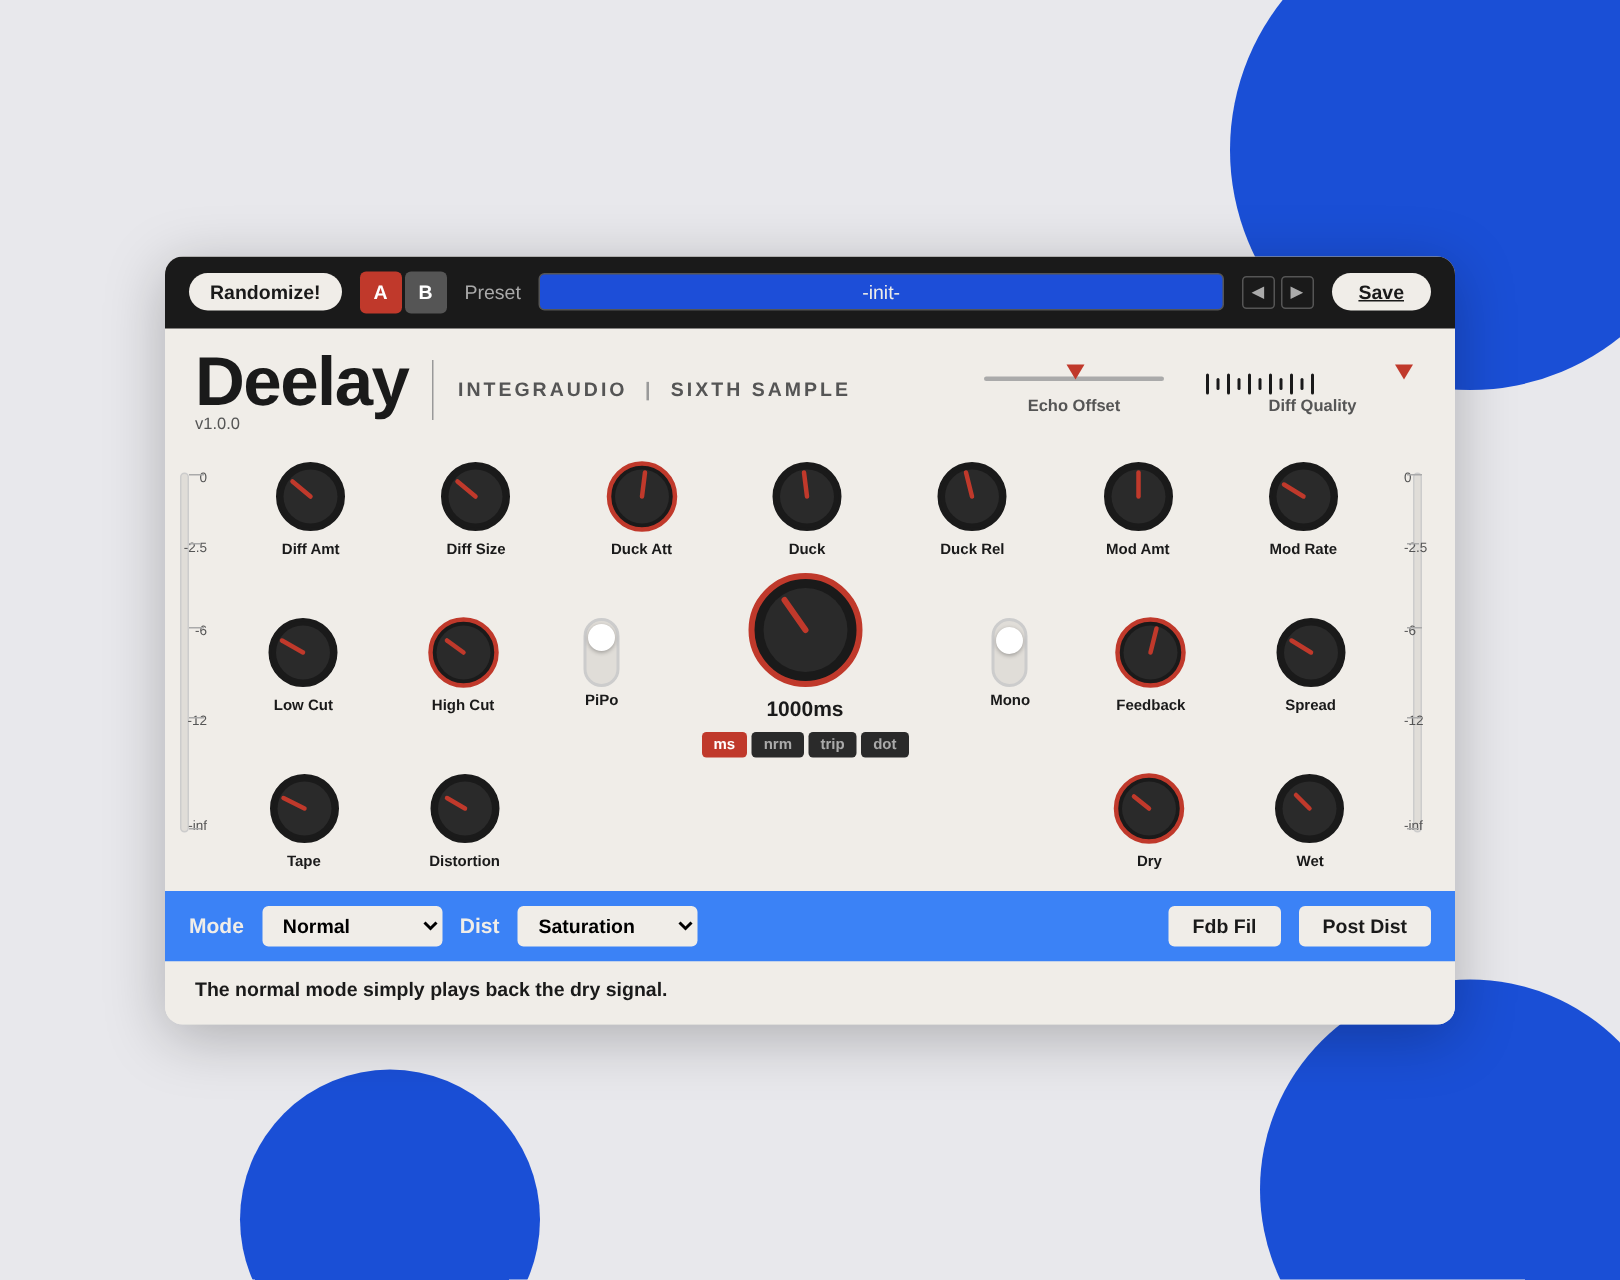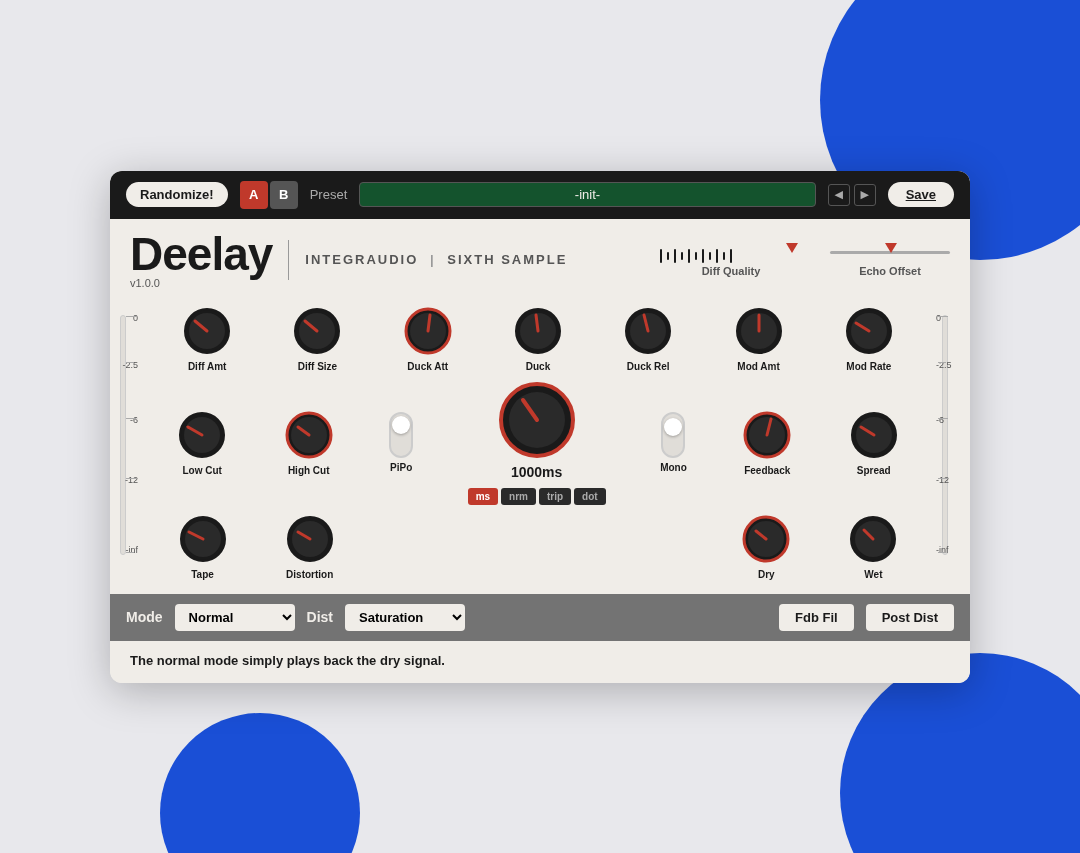--- a/index.html
+++ b/index.html
@@ -100,21 +100,21 @@
     .ab-btn.inactive {
       background: #555;
       color: white;
     }
     .preset-label {
       color: #aaa;
       font-size: 13px;
     }
     .preset-value {
       flex: 1;
-      background: #14532d;
+      background: #1d4ed8;
       color: #f0ede8;
       border: 1px solid #555;
       border-radius: 4px;
       padding: 4px 10px;
       font-size: 13px;
       text-align: center;
     }
     .preset-nav {
       display: flex;
       gap: 4px;
@@ -292,21 +292,21 @@
       background: #c0392b;
       color: white;
     }
     .time-unit-btn.inactive {
       background: #2a2a2a;
       color: #aaa;
     }
 
     
     .bottom-bar {
-      background: #737373;
+      background: #3b82f6;
       padding: 10px 16px;
       display: flex;
       align-items: center;
       gap: 12px;
     }
     .mode-label {
       color: #f0ede8;
       font-size: 14px;
       font-weight: 700;
     }
@@ -402,47 +402,47 @@
       <div class="plugin-name">Deelay</div>
       <div class="plugin-version">v1.0.0</div>
     </div>
     <div class="brand-divider"></div>
     <div class="brand-names">
       <span>Integraudio</span>
       <span class="brand-separator">|</span>
       <span>SIXTH SAMPLE</span>
     </div>
     <div class="header-sliders">
+      <div class="slider-group">
+        <div style="position:relative; width:120px; height:20px;">
+          <div style="position:absolute; top:8px; left:0; right:0; height:3px; background:#aaa; border-radius:2px;"></div>
+          <div style="position:absolute; top:0; left:55px; width:0; height:0; border-left:6px solid transparent; border-right:6px solid transparent; border-top:10px solid #c0392b;"></div>
+        </div>
+        <span class="slider-label">Echo Offset</span>
+      </div>
       <div class="slider-group">
         <div style="position:relative; width:150px; height:20px; display:flex; align-items:center; justify-content:space-between; padding: 0 4px;">
           <div style="position:absolute; top:0; right:8px; width:0; height:0; border-left:6px solid transparent; border-right:6px solid transparent; border-top:10px solid #c0392b;"></div>
 
           <div style="display:flex; gap:5px; align-items:center; margin-top:6px;">
             <div style="width:2px;height:14px;background:#1a1a1a;border-radius:1px;"></div>
             <div style="width:2px;height:8px;background:#1a1a1a;border-radius:1px;"></div>
             <div style="width:2px;height:14px;background:#1a1a1a;border-radius:1px;"></div>
             <div style="width:2px;height:8px;background:#1a1a1a;border-radius:1px;"></div>
             <div style="width:2px;height:14px;background:#1a1a1a;border-radius:1px;"></div>
             <div style="width:2px;height:8px;background:#1a1a1a;border-radius:1px;"></div>
             <div style="width:2px;height:14px;background:#1a1a1a;border-radius:1px;"></div>
             <div style="width:2px;height:8px;background:#1a1a1a;border-radius:1px;"></div>
             <div style="width:2px;height:14px;background:#1a1a1a;border-radius:1px;"></div>
             <div style="width:2px;height:8px;background:#1a1a1a;border-radius:1px;"></div>
             <div style="width:2px;height:14px;background:#1a1a1a;border-radius:1px;"></div>
           </div>
         </div>
         <span class="slider-label">Diff Quality</span>
       </div>
-      <div class="slider-group">
-        <div style="position:relative; width:120px; height:20px;">
-          <div style="position:absolute; top:8px; left:0; right:0; height:3px; background:#aaa; border-radius:2px;"></div>
-          <div style="position:absolute; top:0; left:55px; width:0; height:0; border-left:6px solid transparent; border-right:6px solid transparent; border-top:10px solid #c0392b;"></div>
-        </div>
-        <span class="slider-label">Echo Offset</span>
-      </div>
     </div>
   </div>
 
   <div class="main-controls">
 
     <div class="vu-meter">
       <div style="position:relative; height:260px; width:28px;">
         <div style="position:absolute; left:8px; top:10px; width:6px; height:240px; background:#e0ddd8; border-radius:3px; border:1px solid #ccc;"></div>
         <span class="vu-mark" style="top:8px; font-size:9px; color:#555; position:absolute; right:2px;">0</span>
         <span class="vu-mark" style="top:55px; font-size:9px; color:#555; position:absolute; right:2px;">-2.5</span>

